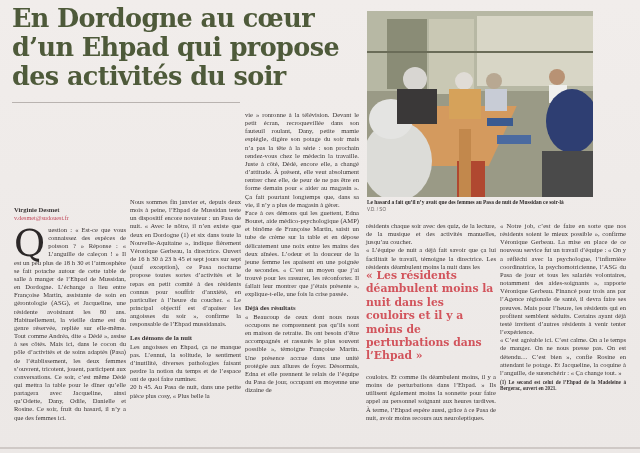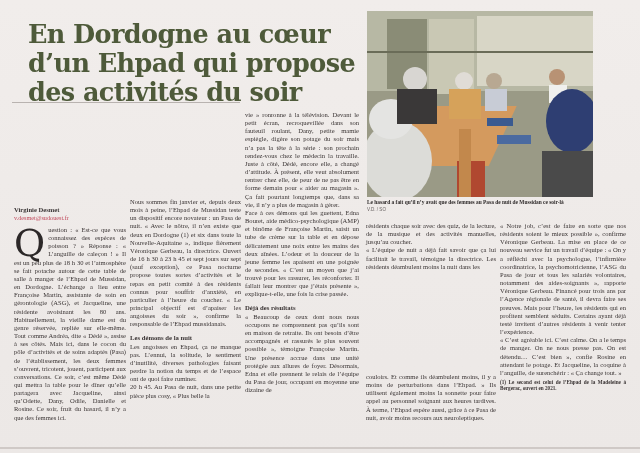--- a/index.html
+++ b/index.html
@@ -8,21 +8,21 @@
     background:#eeeae8;
     font-family:"DejaVu Serif", serif;
     color:#2a2626;
     position:relative;
   }
   .page { position:absolute; inset:0; background:linear-gradient(180deg,#f1edeb 0%,#ece8e6 100%); }
   .headline {
     position:absolute; left:12px; top:4px; width:345px;
     font-family:"DejaVu Serif", serif; font-weight:bold;
     font-size:25.5px; line-height:29px; color:#4e5a3a;
-    letter-spacing:-0.6px; margin:16px;
+    letter-spacing:-0.6px; margin:0;
   }
   .rule { position:absolute; left:12px; top:102px; width:228px; height:1px; background:#b9b3b0; }
   .standfirst {
     position:absolute; left:14px; top:113px; width:232px;
     font-family:"Liberation Serif", serif; font-size:12.6px; line-height:16.2px;
     color:#4a4545; margin:0;
   }
   .byline { position:absolute; left:14px; top:206px; width:110px; }
   .byline .name { font-family:"Liberation Serif", serif; font-weight:bold; font-size:6.6px; color:#3a3535; display:block; }
   .byline .mail { font-family:"Liberation Serif", serif; font-size:6.2px; color:#c0485a; display:block; margin-top:1px; }
@@ -113,20 +113,21 @@
       <rect x="92" y="118" width="12" height="68" fill="#c2884c"></rect>
     </svg>
   </div>
   <div class="caption">Le hasard a fait qu’il n’y avait que des femmes au Pasa de nuit de Mussidan ce soir-là</div>
   <div class="credit">V.D. / SO</div>
 
   <div class="col" style="left:366px; top:222px; width:130px;">
     <p>résidents chaque soir avec des quiz, de la lecture, de la musique et des activités manuelles, jusqu’au coucher.</p>
     <p>« L’équipe de nuit a déjà fait savoir que ça lui facilitait le travail, témoigne la directrice. Les résidents déambulent moins la nuit dans les</p>
   </div>
+  <p class="pullquote">« Les résidents déambulent moins la nuit dans les couloirs et il y a moins de perturbations dans l’Ehpad »</p>
   <div class="col" style="left:366px; top:373px; width:130px;">
     <p>couloirs. Et comme ils déambulent moins, il y a moins de perturbations dans l’Ehpad. » Ils utilisent également moins la sonnette pour faire appel au personnel soignant aux heures tardives. À terme, l’Ehpad espère aussi, grâce à ce Pasa de nuit, avoir moins recours aux neuroleptiques.</p>
   </div>
 
   <div class="col" style="left:500px; top:222px; width:126px;">
     <p>« Notre job, c’est de faire en sorte que nos résidents soient le mieux possible », confirme Véronique Gerbeau. La mise en place de ce nouveau service fut un travail d’équipe : « On y a réfléchi avec la psychologue, l’infirmière coordinatrice, la psychomotricienne, l’ASG du Pasa de jour et tous les salariés volontaires, notamment des aides-soignants », rapporte Véronique Gerbeau. Financé pour trois ans par l’Agence régionale de santé, il devra faire ses preuves. Mais pour l’heure, les résidents qui en profitent semblent séduits. Certains ayant déjà testé invitent d’autres résidents à venir tenter l’expérience.</p>
     <p>« C’est agréable ici. C’est calme. On a le temps de manger. On ne nous presse pas. On est détendu… C’est bien », confie Rosine en attendant le potage. Et Jacqueline, la coquine à l’anguille, de surenchérir : « Ça change tout. »</p>
     <p class="footnote">(1) Le second est celui de l’Ehpad de la Madeleine à Bergerac, ouvert en 2021.</p>
   </div>
 

